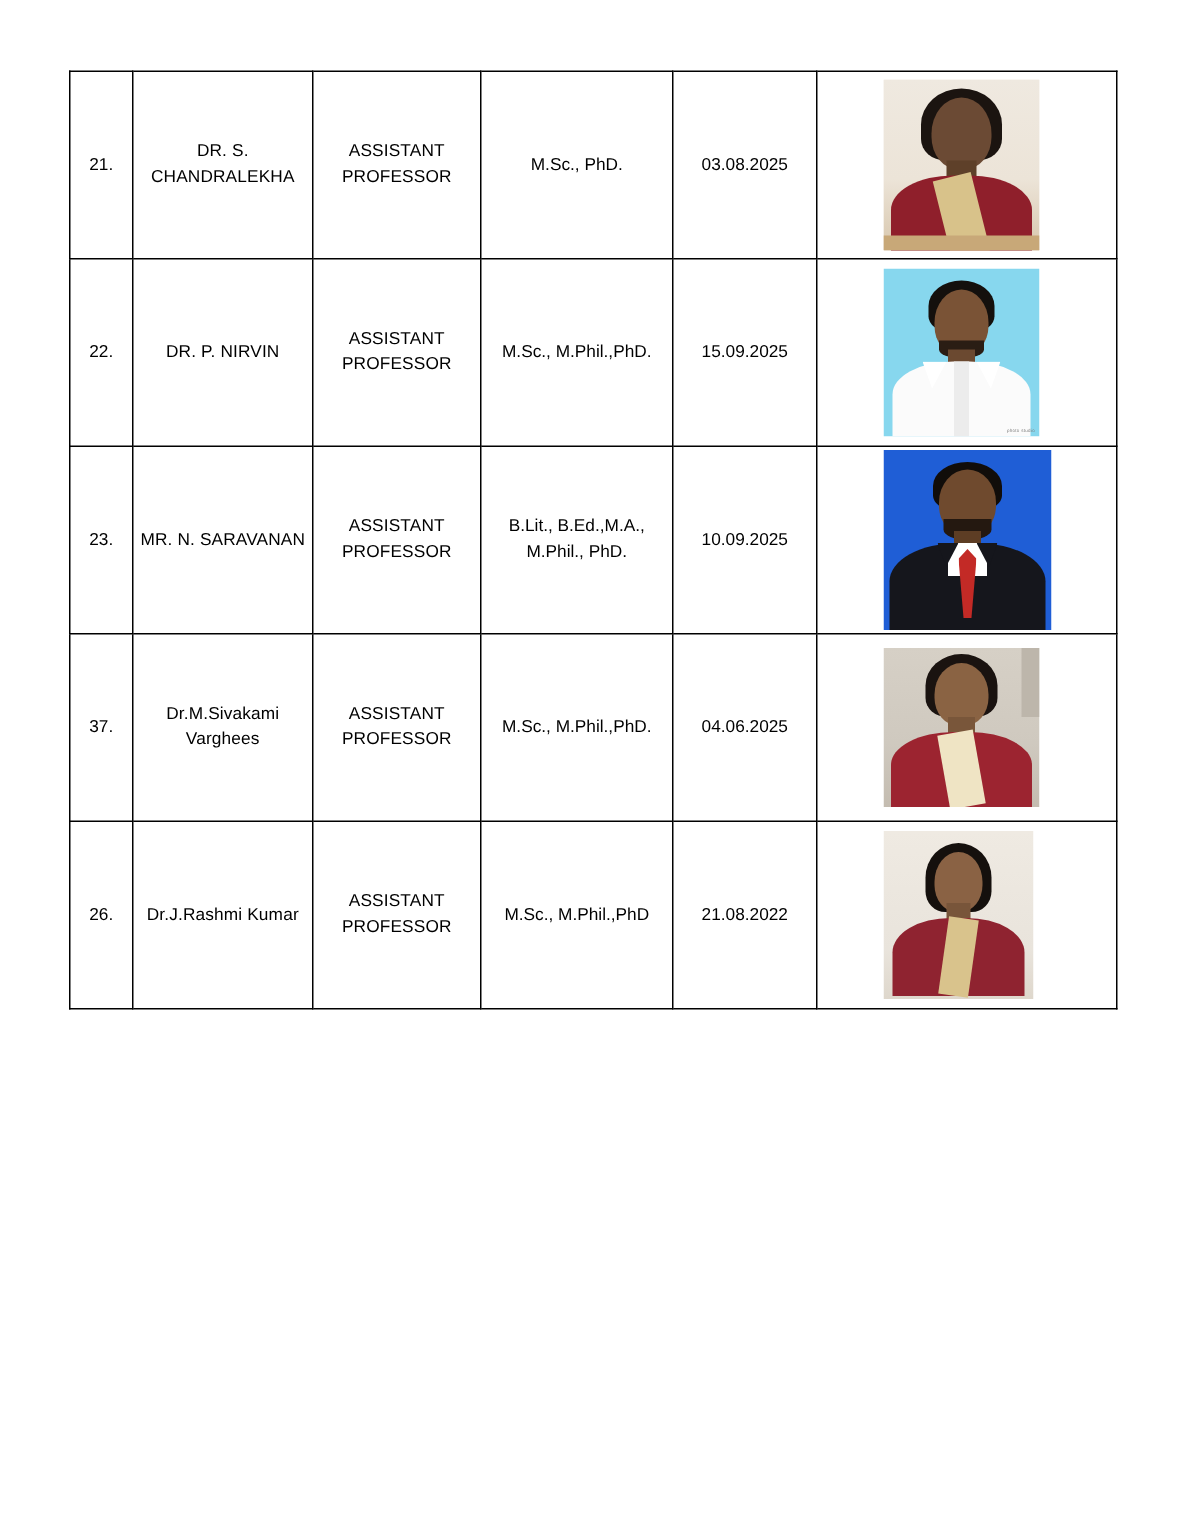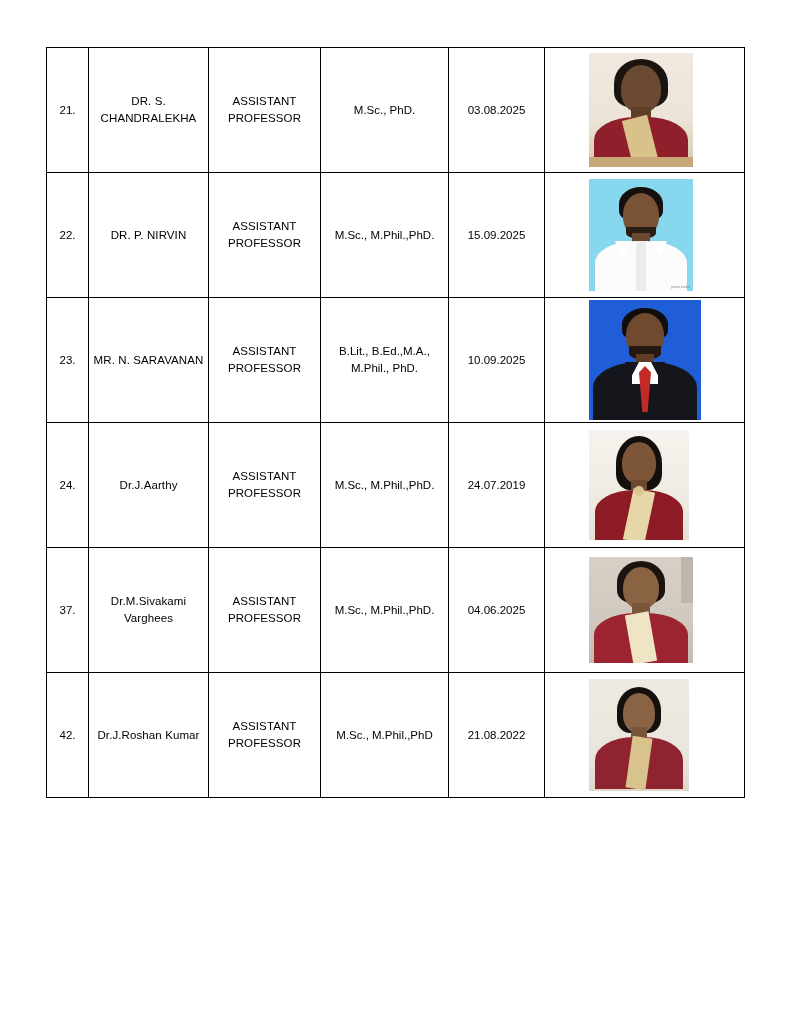--- a/index.html
+++ b/index.html
@@ -204,38 +204,20 @@
             <div class="neck" style="top:54px;width:18px;height:12px;background:#5d3d24"></div>
             <div class="body" style="top:62px;width:104px;height:58px;background:#15161c"></div>
             <div style="position:absolute;top:62px;left:50%;transform:translateX(-50%);width:26px;height:22px;background:#ffffff"></div>
             <div class="tie" style="top:66px;width:12px;height:46px;background:#c32a26"></div>
             <div class="collarL" style="top:62px;left:36px;width:14px;height:16px;background:#15161c"></div>
             <div class="collarR" style="top:62px;right:36px;width:14px;height:16px;background:#15161c"></div>
           </div>
         </td>
       </tr>
 
-      <tr class="r3">
-        <td class="cell-sno">24.</td>
-        <td class="cell-name">Dr.J.Aarthy</td>
-        <td class="cell-desig">ASSISTANT PROFESSOR</td>
-        <td class="cell-qual">M.Sc., M.Phil.,PhD.</td>
-        <td class="cell-date">24.07.2019</td>
-        <td class="cell-photo">
-          <div class="pp pp-24">
-            <div class="bg" style="background:linear-gradient(180deg,#f6f3ee 0%,#efe9e0 70%,#e7ded2 100%)"></div>
-            <div class="hair" style="top:6px;width:46px;height:54px;background:#140f0c"></div>
-            <div class="head" style="top:12px;width:34px;height:42px;background:#7d5639"></div>
-            <div class="neck" style="top:50px;width:16px;height:12px;background:#6d4930"></div>
-            <div class="body" style="top:60px;width:88px;height:50px;background:#8c1b24"></div>
-            <div style="position:absolute;top:60px;left:50%;transform:translateX(-50%) rotate(12deg);width:22px;height:52px;background:#e6d7a8"></div>
-            <div style="position:absolute;top:56px;left:50%;transform:translateX(-50%);width:10px;height:10px;border-radius:50%;background:#d8c78f"></div>
-          </div>
-        </td>
-      </tr>
 
       <tr class="r4">
         <td class="cell-sno">37.</td>
         <td class="cell-name">Dr.M.Sivakami Varghees</td>
         <td class="cell-desig">ASSISTANT PROFESSOR</td>
         <td class="cell-qual">M.Sc., M.Phil.,PhD.</td>
         <td class="cell-date">04.06.2025</td>
         <td class="cell-photo">
           <div class="pp pp-25">
             <div class="bg" style="background:linear-gradient(180deg,#d6d0c6 0%,#cfc9bf 60%,#c4bcb0 100%)"></div>
@@ -243,22 +225,22 @@
             <div class="head" style="top:10px;width:36px;height:42px;background:#8a6343"></div>
             <div class="neck" style="top:46px;width:18px;height:12px;background:#79563a"></div>
             <div class="body" style="top:56px;width:94px;height:50px;background:#9c2430"></div>
             <div style="position:absolute;top:56px;left:50%;transform:translateX(-50%) rotate(-10deg);width:24px;height:50px;background:#efe4c4"></div>
             <div style="position:absolute;top:0;right:0;width:12px;height:46px;background:#bdb6ab"></div>
           </div>
         </td>
       </tr>
 
       <tr class="r5">
-        <td class="cell-sno">42.</td>
-        <td class="cell-name">Dr.J.Roshan Kumar</td>
+        <td class="cell-sno">26.</td>
+        <td class="cell-name">Dr.J.Rashmi Kumar</td>
         <td class="cell-desig">ASSISTANT PROFESSOR</td>
         <td class="cell-qual">M.Sc., M.Phil.,PhD</td>
         <td class="cell-date">21.08.2022</td>
         <td class="cell-photo">
           <div class="pp pp-26">
             <div class="bg" style="background:linear-gradient(180deg,#efeae2 0%,#e9e4dc 70%,#ded7cc 100%)"></div>
             <div class="hair" style="top:8px;width:44px;height:46px;background:#15100d"></div>
             <div class="head" style="top:14px;width:32px;height:40px;background:#8a6244"></div>
             <div class="neck" style="top:48px;width:16px;height:12px;background:#78553a"></div>
             <div class="body" style="top:58px;width:88px;height:52px;background:#8f2330"></div>

